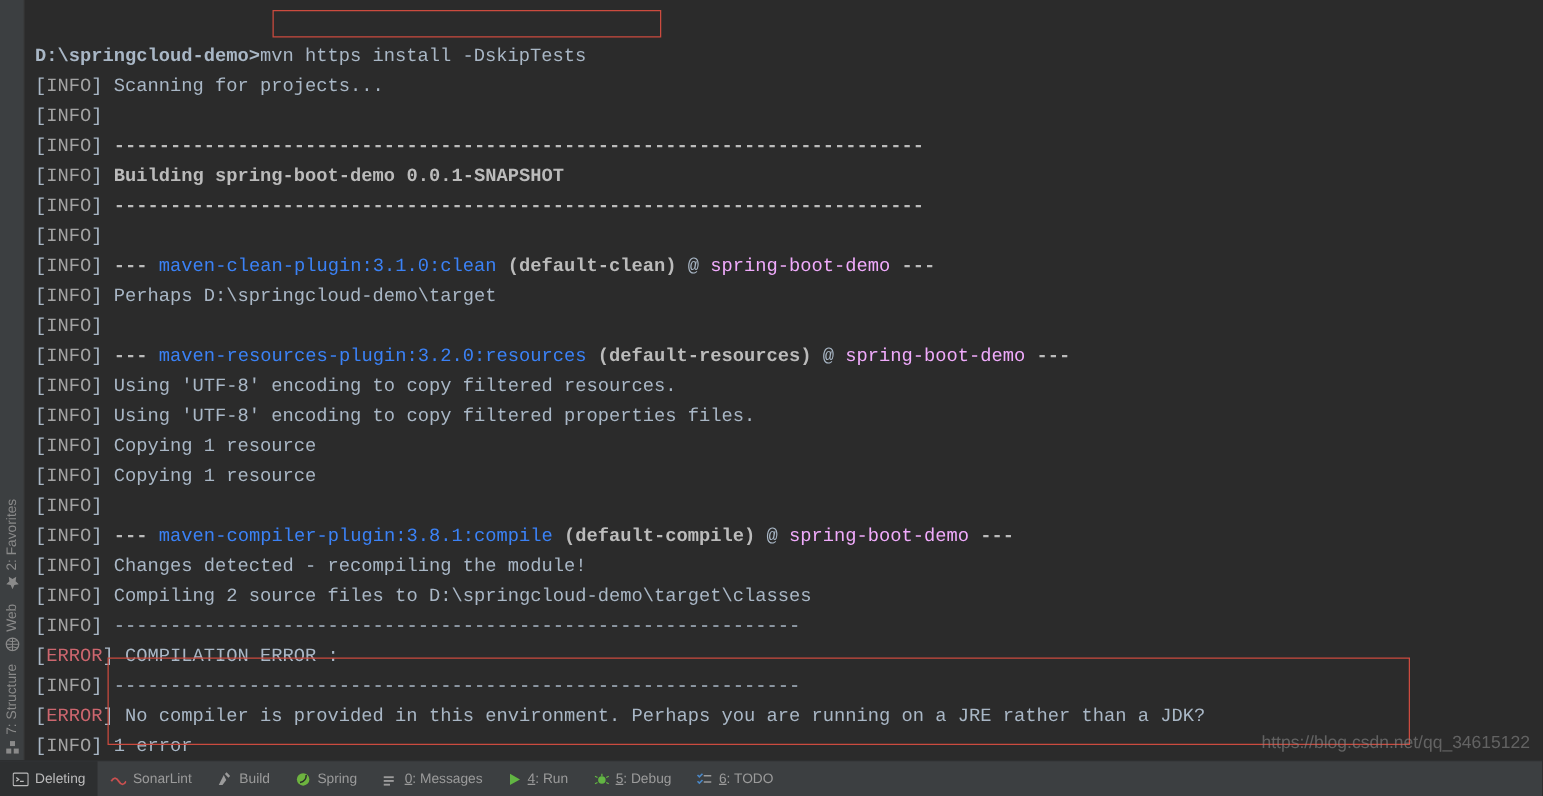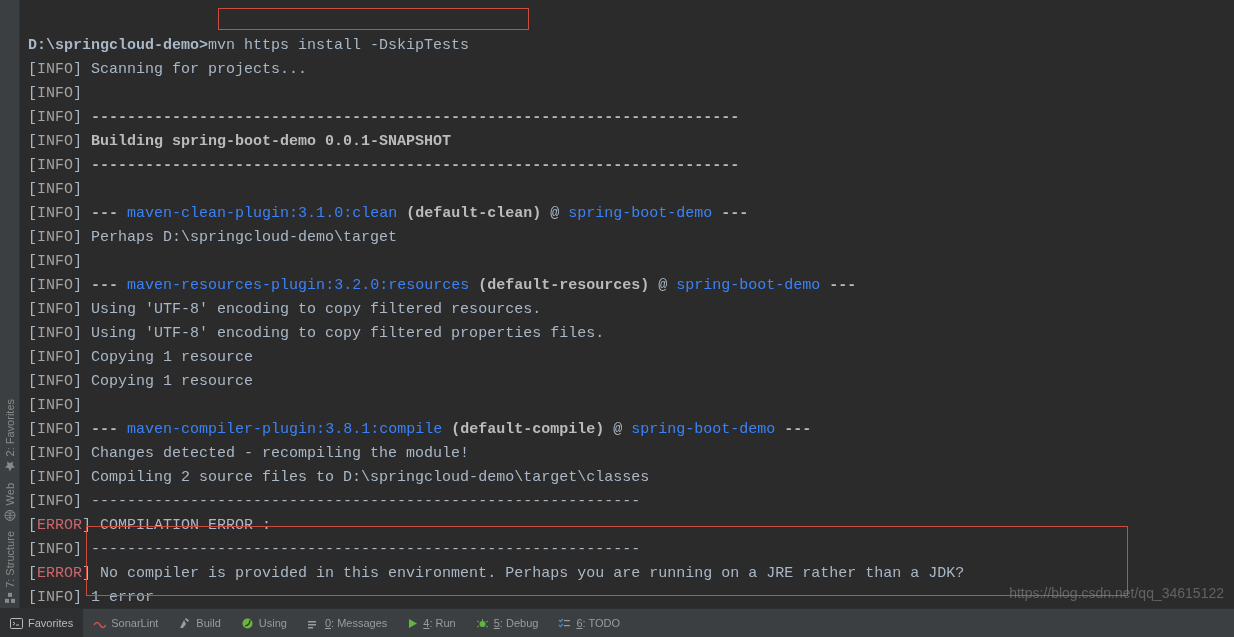--- a/index.html
+++ b/index.html
@@ -45,21 +45,21 @@
     height: 608px;
     padding: 10px 8px 4px 8px;
     line-height: 24px;
     white-space: pre;
     overflow: hidden;
   }
   .bracket { color: #a9b7c6; }
   .info    { color: #a3a3a3; }
   .error   { color: #cc666e; }
   .plugin  { color: #3b82f6; }
-  .project { color: #3b82f6; }
+  .project { color: #f0abfc; }
   .bold    { color: #bbbbbb; font-weight: bold; }
   .dashline{  }
   .cmd-prompt { color: #a9b7c6; font-weight: bold; }
   .hl-box-1 {
     position: absolute;
     left: 218px; top: 8px;
     width: 311px; height: 22px;
     border: 1px solid #cc4b3f;
     pointer-events: none;
   }
@@ -168,41 +168,41 @@
 <div class="hl-box-2"></div>
 
 <div class="watermark">https://blog.csdn.net/qq_34615122</div>
 
 <div class="bottom-bar">
   <div class="tool-btn active">
     <svg class="ic" width="13" height="13" viewBox="0 0 13 13">
         <rect x="0.5" y="1.5" width="12" height="10" rx="1" fill="none" stroke="#bbbbbb"></rect>
         <path d="M3 5 L5 6.5 L3 8 M6 8 h3" stroke="#bbbbbb" fill="none" stroke-width="1"></path>
       </svg>
-    <span>Favorites</span>
+    <span>Deleting</span>
   </div>
   <div class="tool-btn">
     <svg class="ic" width="13" height="13" viewBox="0 0 13 13">
         <path d="M1 8 Q4 3 7 8 T13 8" stroke="#c95050" fill="none" stroke-width="1.5"></path>
       </svg>
     <span>SonarLint</span>
   </div>
   <div class="tool-btn">
     <svg class="ic" width="13" height="13" viewBox="0 0 13 13">
         <path d="M2 11 L6 3 L8 7 L5 11 Z" fill="#9b9b9b"></path>
         <rect x="7" y="2" width="4" height="2" fill="#9b9b9b" transform="rotate(45 9 3)"></rect>
       </svg>
     <span>Build</span>
   </div>
   <div class="tool-btn">
     <svg class="ic" width="13" height="13" viewBox="0 0 13 13">
         <circle cx="6.5" cy="6.5" r="5" fill="#6db33f"></circle>
         <path d="M4 9 Q9 8 9 3" stroke="#2b2b2b" fill="none" stroke-width="1.2"></path>
       </svg>
-    <span>Using</span>
+    <span>Spring</span>
   </div>
   <div class="tool-btn">
     <svg class="ic" width="13" height="13" viewBox="0 0 13 13">
         <rect x="1" y="4" width="8" height="1.5" fill="#9b9b9b"></rect>
         <rect x="1" y="7" width="8" height="1.5" fill="#9b9b9b"></rect>
         <rect x="1" y="10" width="5" height="1.5" fill="#9b9b9b"></rect>
       </svg>
     <span><span class="underline">0</span>: Messages</span>
   </div>
   <div class="tool-btn">

